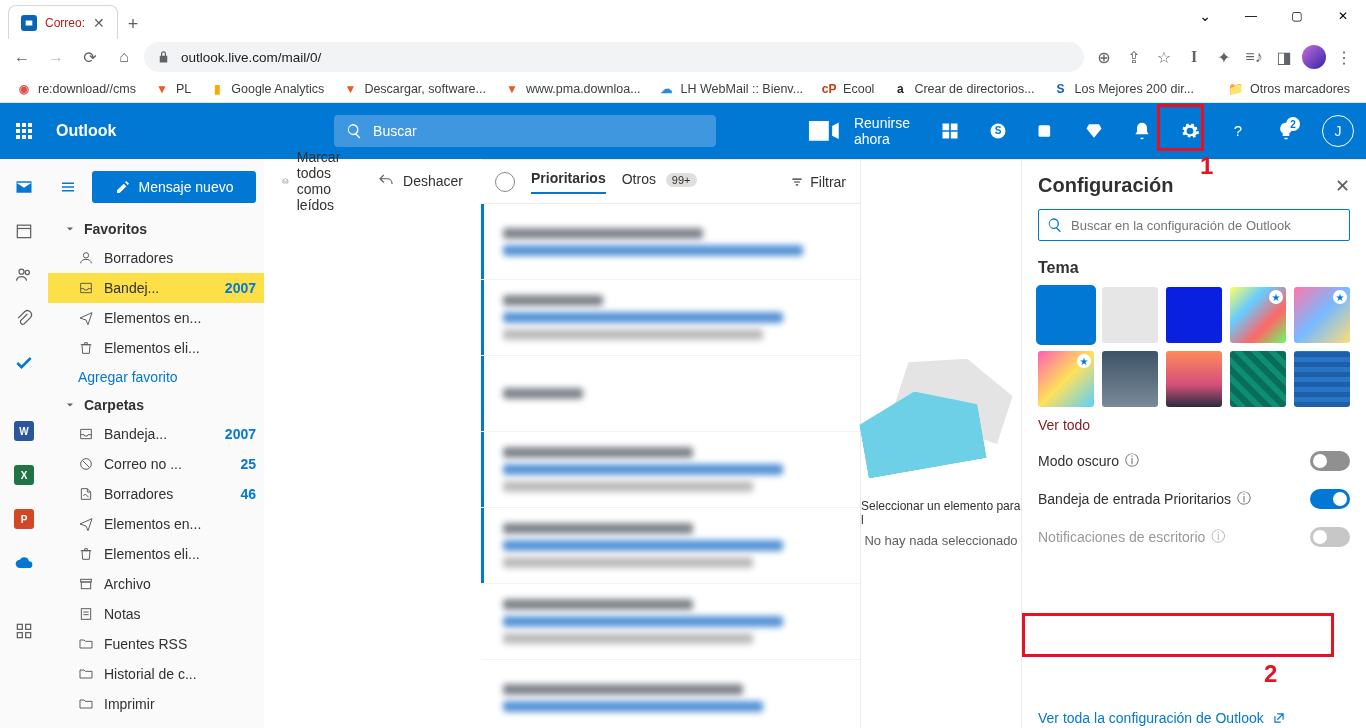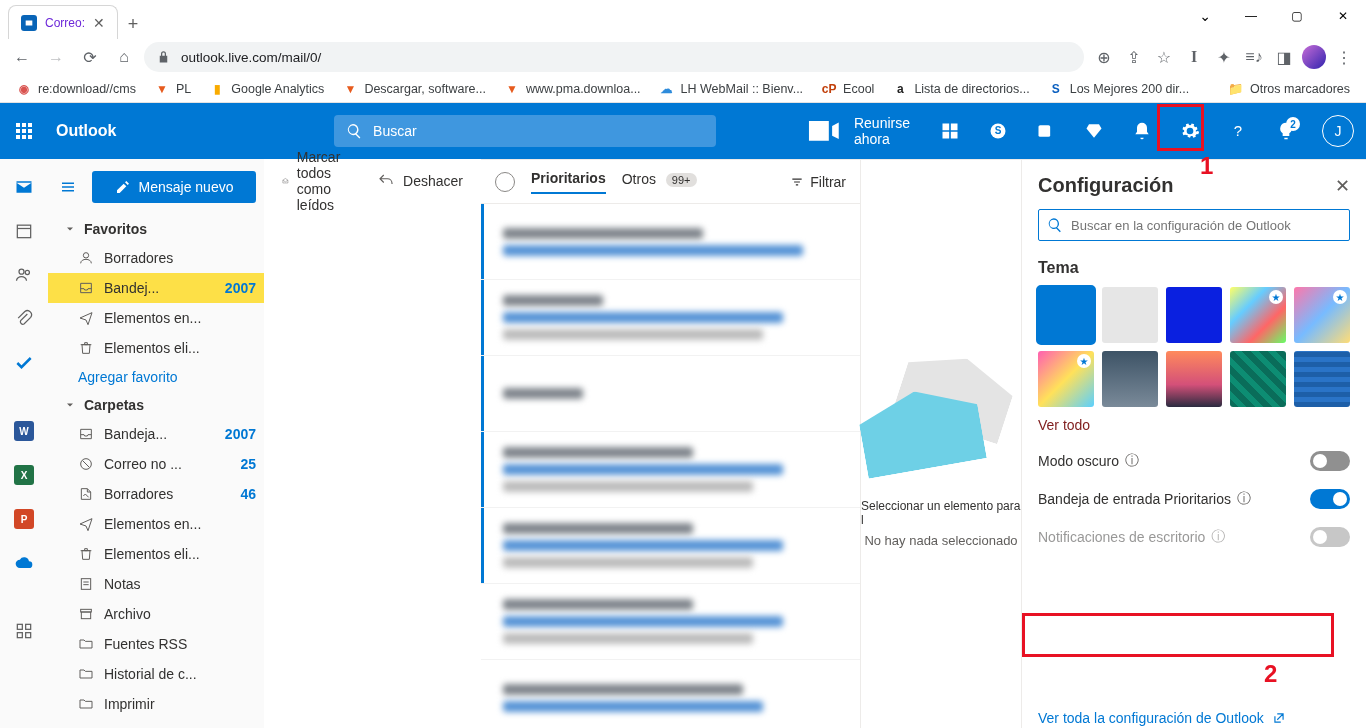--- a/index.html
+++ b/index.html
@@ -2,21 +2,21 @@
 <html><head>
 <meta charset="utf-8">
 <style>
   * { margin:0; padding:0; box-sizing:border-box; font-family: "Segoe UI", Arial, sans-serif; }
   body { width:1366px; height:728px; overflow:hidden; background:#fff; color:#323130; font-size:14px; position:relative;}
   
   .chrome-titlebar { height:39px; background:#fff; display:flex; align-items:flex-end; border-bottom:0; }
   .chrome-tab { display:flex; align-items:center; gap:8px; height:34px; padding:0 12px; margin-left:8px; border-radius:8px 8px 0 0; background:#fff; border:1px solid #d6d6d6; border-bottom:none; box-shadow: 0 -1px 0 #fff inset;}
   .chrome-tab .favicon { width:16px; height:16px; background:#0864b7; border-radius:3px; display:flex; align-items:center; justify-content:center;}
   .chrome-tab .favicon svg { width:10px; height:10px; fill:#fff;}
-  .chrome-tab .tabtitle { font-size:12px; color:#6d28d9; max-width:140px; white-space:nowrap; overflow:hidden;}
+  .chrome-tab .tabtitle { font-size:12px; color:#b91c1c; max-width:140px; white-space:nowrap; overflow:hidden;}
   .chrome-tab .tabclose { font-size:14px; color:#5f5f5f;}
   .chrome-newtab { margin-left:10px; margin-bottom:4px; font-size:18px; color:#5f5f5f;}
   .win-controls { margin-left:auto; display:flex; align-items:flex-start; height:100%;}
   .win-controls div { width:46px; height:32px; display:flex; align-items:center; justify-content:center; color:#000; font-size:12px;}
   .chrome-toolbar { height:36px; display:flex; align-items:center; gap:6px; padding:0 8px; }
   .ct-icon { width:28px; height:28px; display:flex; align-items:center; justify-content:center; color:#5f6368; font-size:16px; border-radius:50%;}
   .addrbar { flex:1; height:30px; border-radius:16px; background:#f1f3f4; display:flex; align-items:center; padding:0 12px; gap:10px; color:#202124; font-size:13.5px;}
   .addrbar svg{width:15px;height:15px;fill:#5f6368;}
   .chrome-right { display:flex; align-items:center; gap:2px; }
   .chrome-avatar { width:24px; height:24px; border-radius:50%; background:linear-gradient(135deg,#c86dd7,#3023ae);}
@@ -185,21 +185,21 @@
       <div class="bm">
         <span class="bm-ic" style="color:#2e8bdb;font-size:12px;font-weight:bold;">☁</span>
         <span>LH WebMail :: Bienv...</span>
       </div>
       <div class="bm">
         <span class="bm-ic" style="color:#c2410c;font-size:12px;font-weight:bold;">cP</span>
         <span>Ecool</span>
       </div>
       <div class="bm">
         <span class="bm-ic" style="color:#222;font-size:12px;font-weight:bold;">a</span>
-        <span>Lista de directorios...</span>
+        <span>Crear de directorios...</span>
       </div>
       <div class="bm">
         <span class="bm-ic" style="color:#0a5fbf;font-size:12px;font-weight:bold;">S</span>
         <span>Los Mejores 200 dir...</span>
       </div>
     </div>
   <div class="bm" style="margin-left:auto;">
     <span class="bm-ic">📁</span>
     <span>Otros marcadores</span>
   </div>
@@ -424,31 +424,31 @@
           <span class="lbl">Elementos en...</span>
         </div>
         <div class="nav-item">
           <svg viewBox="0 0 24 24">
             <path d="M6 7h12l-1 13H7zM4 7h16M10 4h4v3h-4z" fill="none" stroke="#605E5C" stroke-width="1.5"></path>
           </svg>
           <span class="lbl">Elementos eli...</span>
         </div>
         <div class="nav-item">
           <svg viewBox="0 0 24 24">
+            <rect x="4" y="5" width="16" height="4" fill="none" stroke="#605E5C" stroke-width="1.5"></rect>
+            <rect x="5" y="9" width="14" height="10" fill="none" stroke="#605E5C" stroke-width="1.5"></rect>
+          </svg>
+          <span class="lbl">Archivo</span>
+        </div>
+        <div class="nav-item">
+          <svg viewBox="0 0 24 24">
             <rect x="5" y="4" width="14" height="16" fill="none" stroke="#605E5C" stroke-width="1.5"></rect>
             <path d="M8 9h8M8 13h8" stroke="#605E5C" stroke-width="1.5"></path>
           </svg>
           <span class="lbl">Notas</span>
-        </div>
-        <div class="nav-item">
-          <svg viewBox="0 0 24 24">
-            <rect x="4" y="5" width="16" height="4" fill="none" stroke="#605E5C" stroke-width="1.5"></rect>
-            <rect x="5" y="9" width="14" height="10" fill="none" stroke="#605E5C" stroke-width="1.5"></rect>
-          </svg>
-          <span class="lbl">Archivo</span>
         </div>
         <div class="nav-item">
           <svg viewBox="0 0 24 24">
             <path d="M3 6h6l2 2h10v10H3z" fill="none" stroke="#605E5C" stroke-width="1.5"></path>
           </svg>
           <span class="lbl">Fuentes RSS</span>
         </div>
         <div class="nav-item">
           <svg viewBox="0 0 24 24">
             <path d="M3 6h6l2 2h10v10H3z" fill="none" stroke="#605E5C" stroke-width="1.5"></path>

